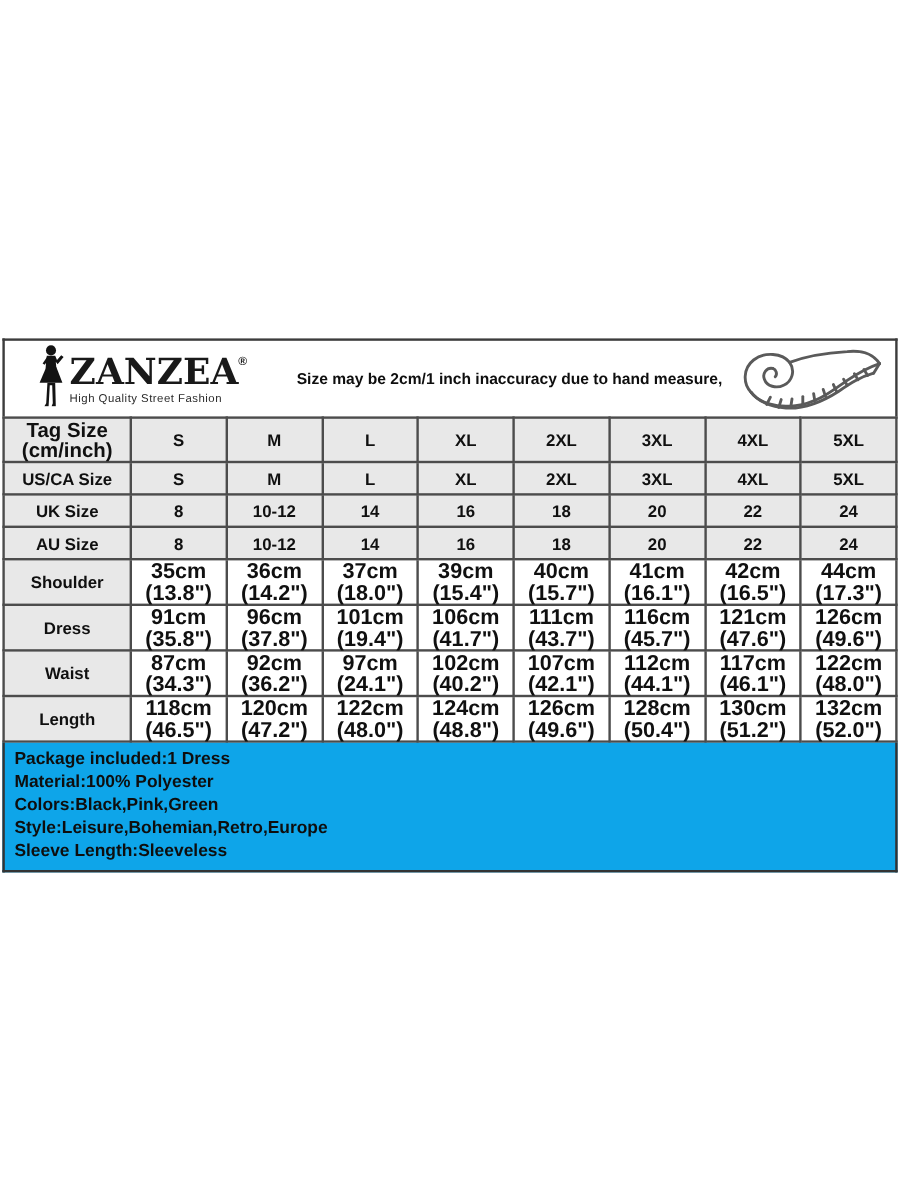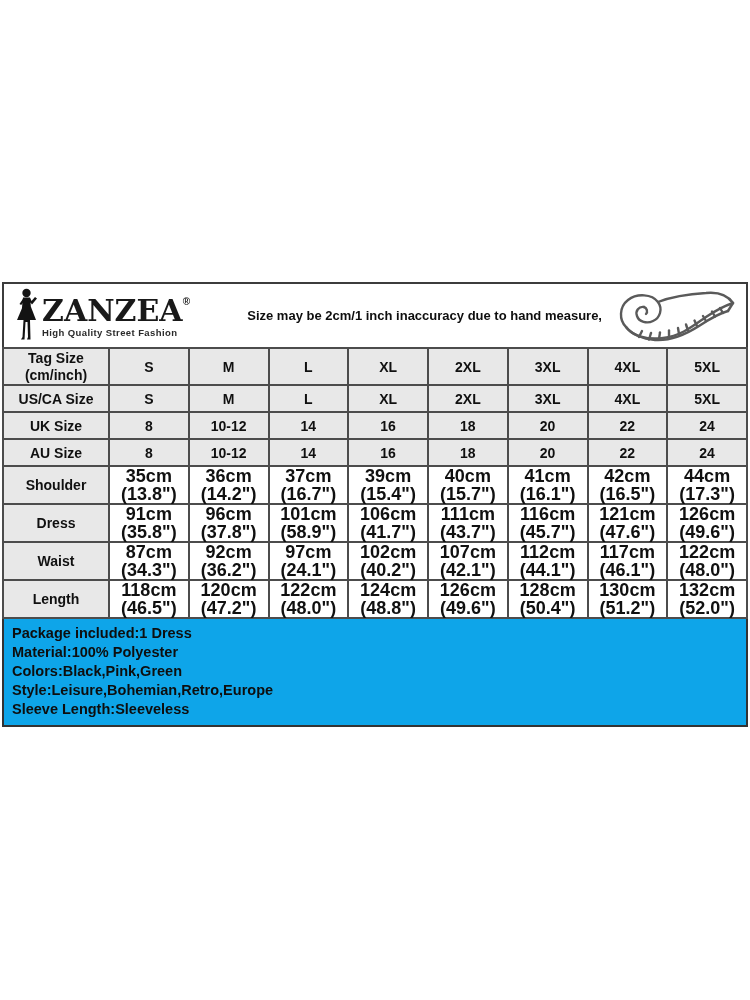--- a/index.html
+++ b/index.html
@@ -10,40 +10,40 @@
 
   
   .brand-header {
     height:65px;
     border:2px solid #3c3c3c;
     border-bottom:0;
     display:flex;
     align-items:center;
     background:#ffffff;
   }
-  .brand-logo { width:182px; display:flex; align-items:center; padding-left:10px; }
+  .brand-logo { width:182px; display:flex; align-items:center; padding-left:26px; }
   .logo-figure { flex:0 0 auto; margin-right:2px; }
   .logo-text-col { display:flex; flex-direction:column; line-height:1; margin-top:2px; }
   .brand-name-row { display:flex; align-items:flex-start; }
   .brand-name {
     font-family:"DejaVu Serif","Liberation Serif",serif;
     font-weight:bold;
     font-size:30px;
     letter-spacing:0px;
     color:#191919;
     line-height:30px;
   }
   .reg-mark { font-size:10px; font-weight:bold; color:#191919; margin-top:1px; }
   .brand-tagline {
     font-size:9.5px;
     color:#2a2a2a;
     letter-spacing:0.4px;
     white-space:nowrap;
     margin-top:2px;
-    font-weight:700;
+    font-weight:400;
   }
   .disclaimer {
     flex:1;
     text-align:right;
     font-weight:bold;
     font-size:13px;
     line-height:20px;
     color:#0e0e0e;
     padding-right:4px;
   }
@@ -64,21 +64,21 @@
     font-size:14px;
     color:#101010;
     white-space:pre-line;
     padding:0;
     background:#ffffff;
   }
   .size-table col.label-col { width:106px; }
   tr.row-tag    { height:37px; }
   tr.row-size   { height:27px; }
   tr.row-meas   { height:38px; }
-  tr.row-tag th { font-size:14px; line-height:17px; }
+  tr.row-tag th { font-size:17px; line-height:17px; }
   tr.row-meas td { font-size:18px; line-height:18px; }
   .cell-gray { background:#e8e8e8 !important; }
 
   
   .product-info {
     border:2px solid #333333;
     border-top:0;
     padding:5px 8px 6px 8px;
     background:#0ea5e9;
   }
@@ -202,40 +202,40 @@
         <td class="cell-gray">22</td>
         <td class="cell-gray">24</td>
       </tr>
       <tr class="row-meas">
         <th class="cell-gray">Shoulder</th>
         <td>35cm
 (13.8")</td>
         <td>36cm
 (14.2")</td>
         <td>37cm
-(16.7")</td>
+(18.0")</td>
         <td>39cm
 (15.4")</td>
         <td>40cm
 (15.7")</td>
         <td>41cm
 (16.1")</td>
         <td>42cm
 (16.5")</td>
         <td>44cm
 (17.3")</td>
       </tr>
       <tr class="row-meas">
         <th class="cell-gray">Dress</th>
         <td>91cm
 (35.8")</td>
         <td>96cm
 (37.8")</td>
         <td>101cm
-(58.9")</td>
+(19.4")</td>
         <td>106cm
 (41.7")</td>
         <td>111cm
 (43.7")</td>
         <td>116cm
 (45.7")</td>
         <td>121cm
 (47.6")</td>
         <td>126cm
 (49.6")</td>

